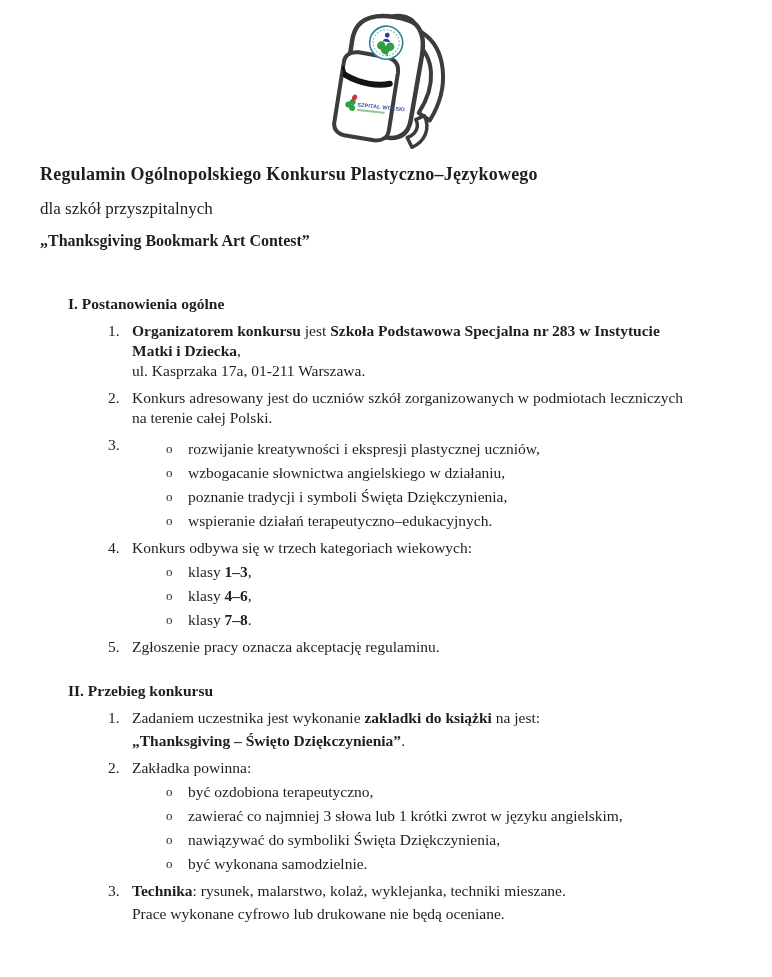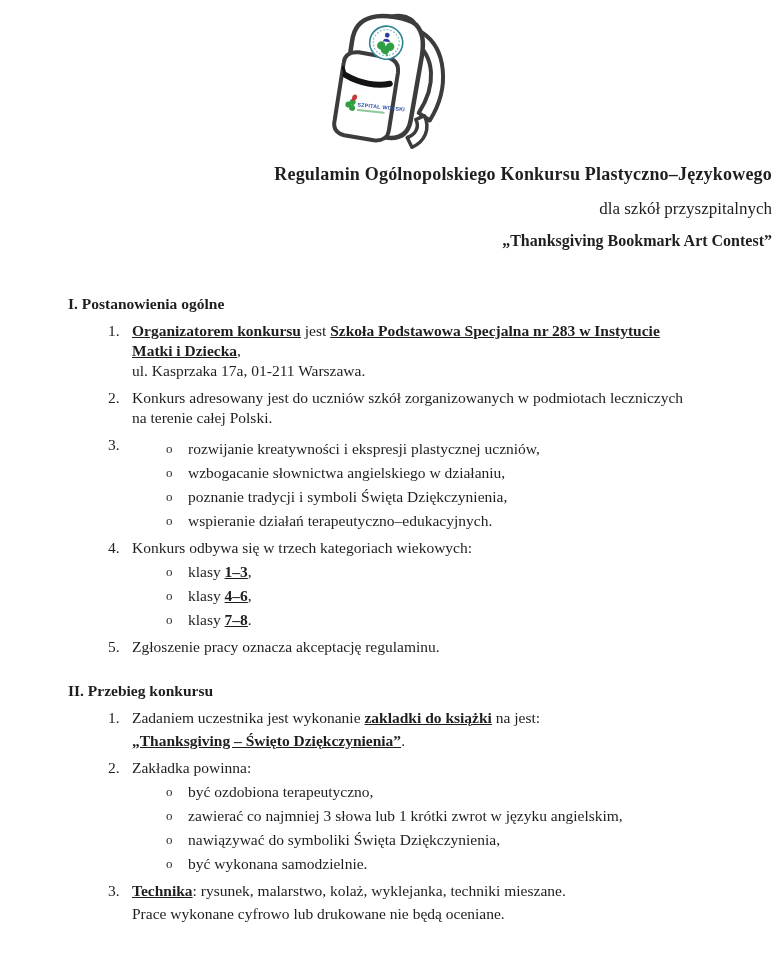--- a/index.html
+++ b/index.html
@@ -13,40 +13,40 @@
     font-family: "Liberation Serif", "DejaVu Serif", serif;
     color: #1e1e1e;
     overflow: hidden;
   }
   .hero {
     padding-top: 10px;
     height: 148px;
     display: flex;
     justify-content: center;
   }
-  .titles { text-align: right; }
+  .titles { text-align: left; padding-left: 40px; }
   .t1 { font-size: 18px; font-weight: 700; margin-top: 16px; letter-spacing: 0.2px; }
   .t2 { font-size: 17px; font-weight: 400; margin-top: 14px; }
   .t3 { font-size: 16px; font-weight: 700; margin-top: 13px; }
   .content {
     margin: 0 80px 0 68px;
     font-size: 15.5px;
     line-height: 20px;
   }
   .sec1 { margin-top: 44px; }
   .sec2 { margin-top: 24px; }
   .sec-heading { font-weight: 700; }
   .item { display: flex; margin-top: 7px; }
   .item .num { flex: 0 0 24px; margin-left: 40px; }
   .item .itext { flex: 1; min-width: 0; }
   .cont { margin-top: 3px; }
   .bullets { list-style: none; margin: 3px 0 0 0; padding: 0; }
   .bullets li { display: flex; margin-top: 4px; }
   .bullets .bm { flex: 0 0 22px; margin-left: 34px; font-size: 13px; color: #2a2a2a; }
-  .b { font-weight: 700; text-decoration: underline; }
+  .b { font-weight: 700; }
 </style>
 </head>
 <body>
 
 <div class="page">
 
   <div class="hero">
     <svg width="150" height="140" viewBox="0 0 150 140">
       <g transform="rotate(8 75 70)">
 

